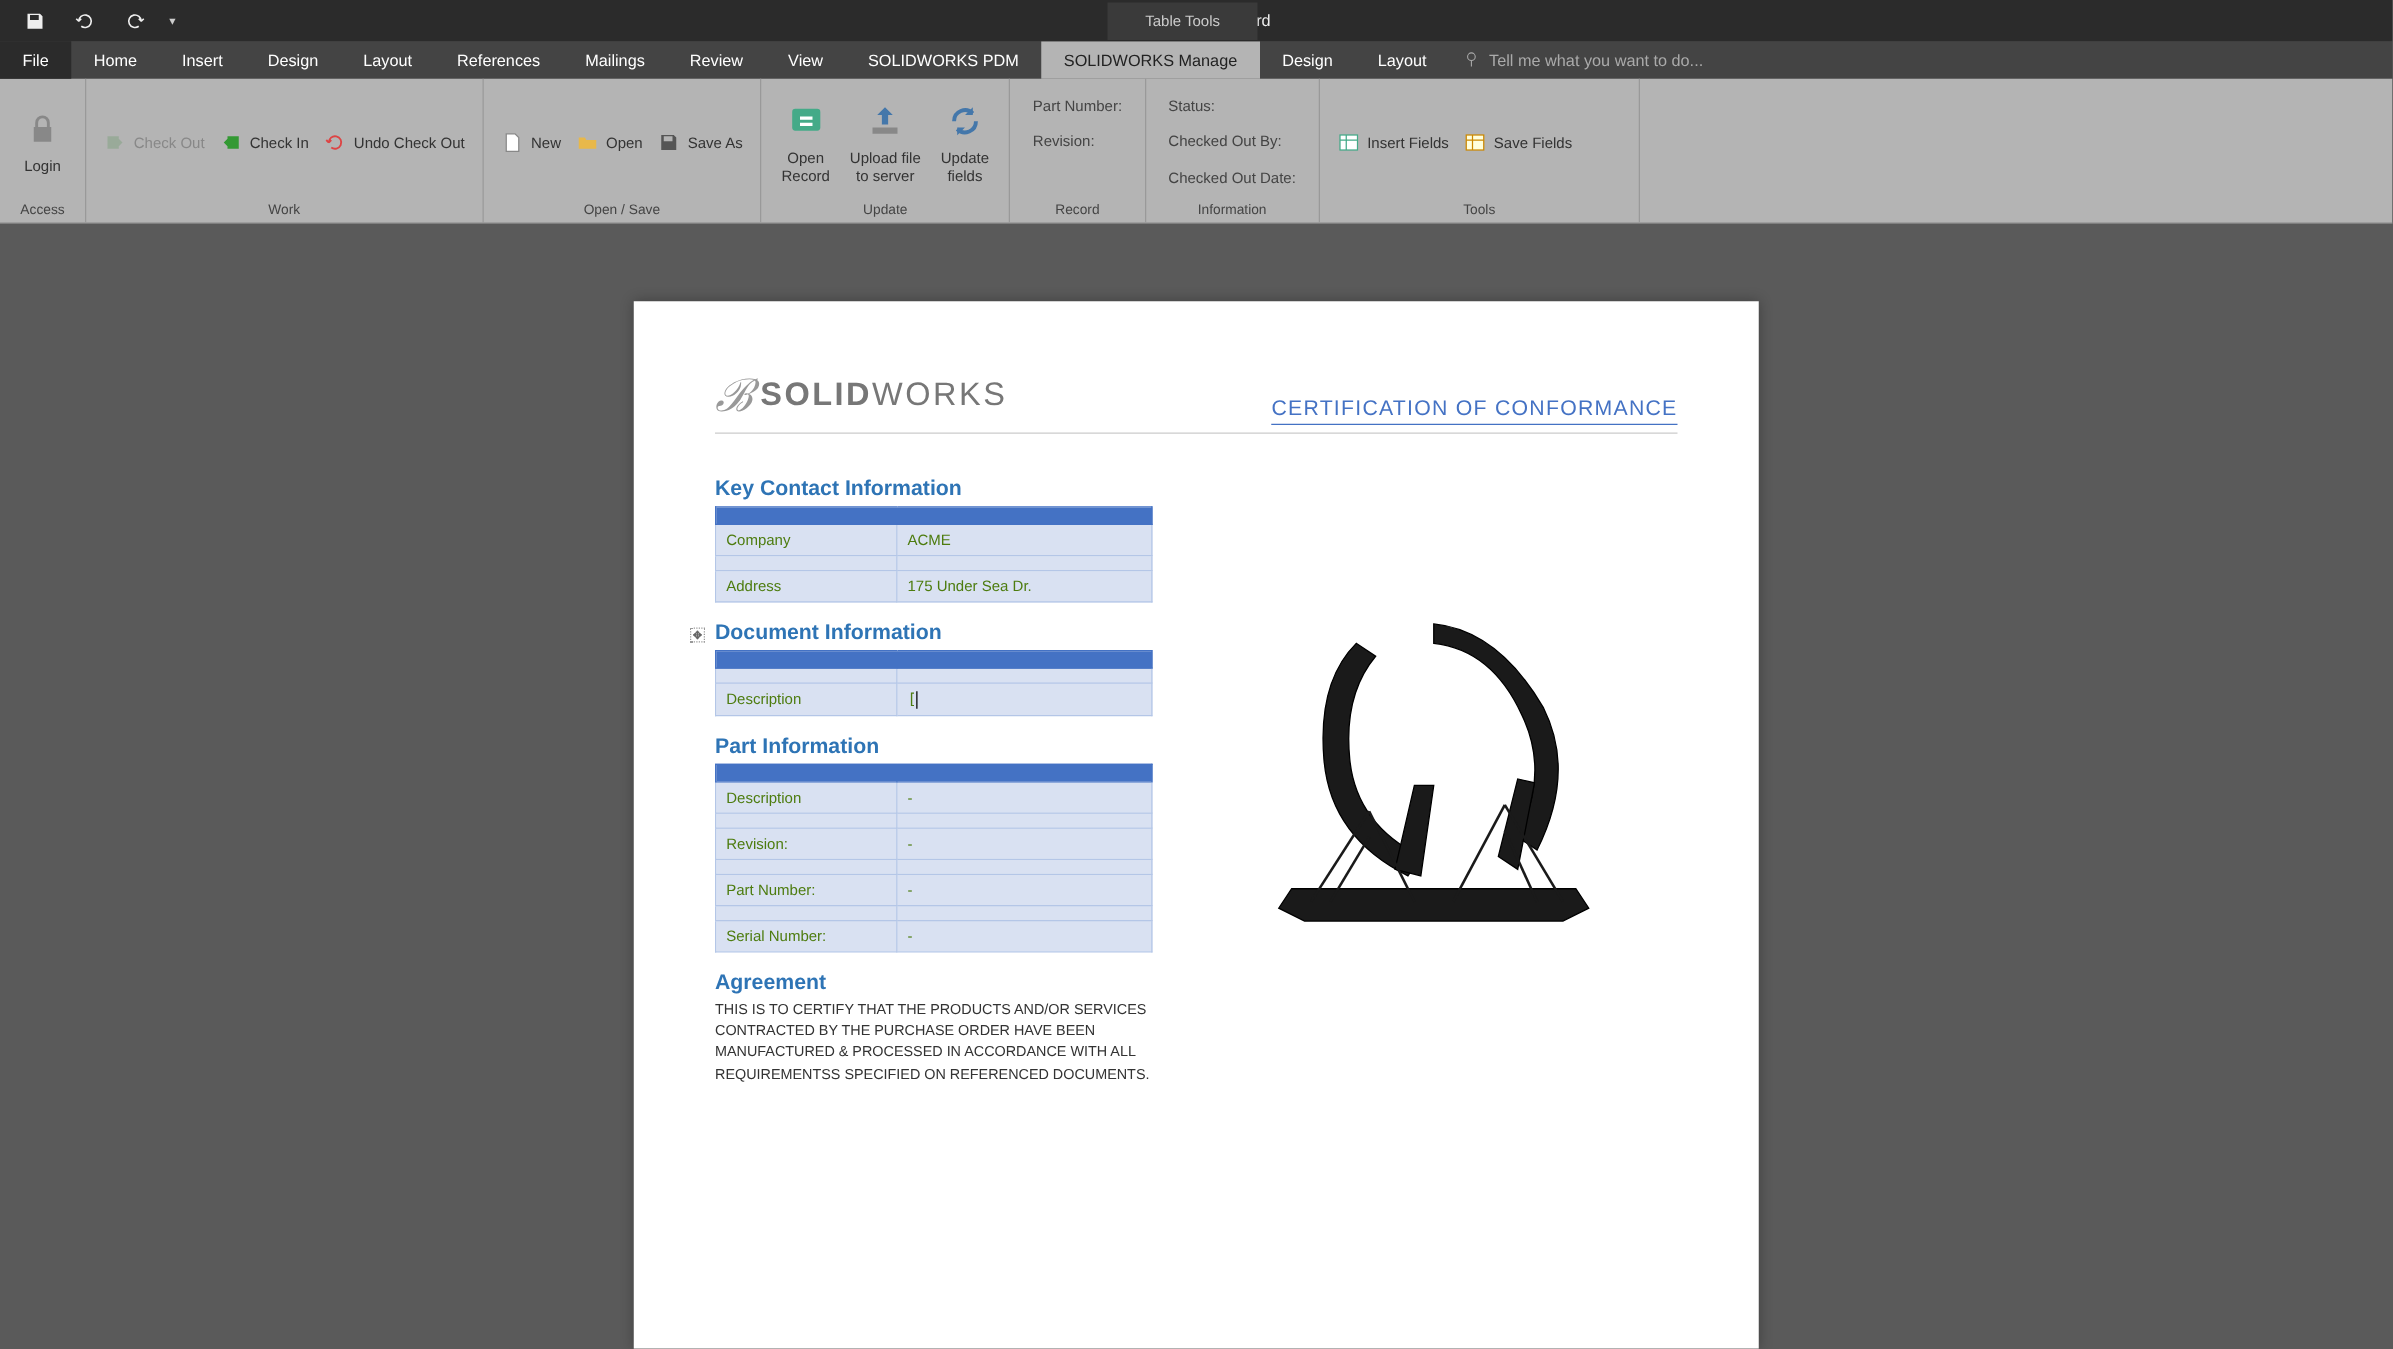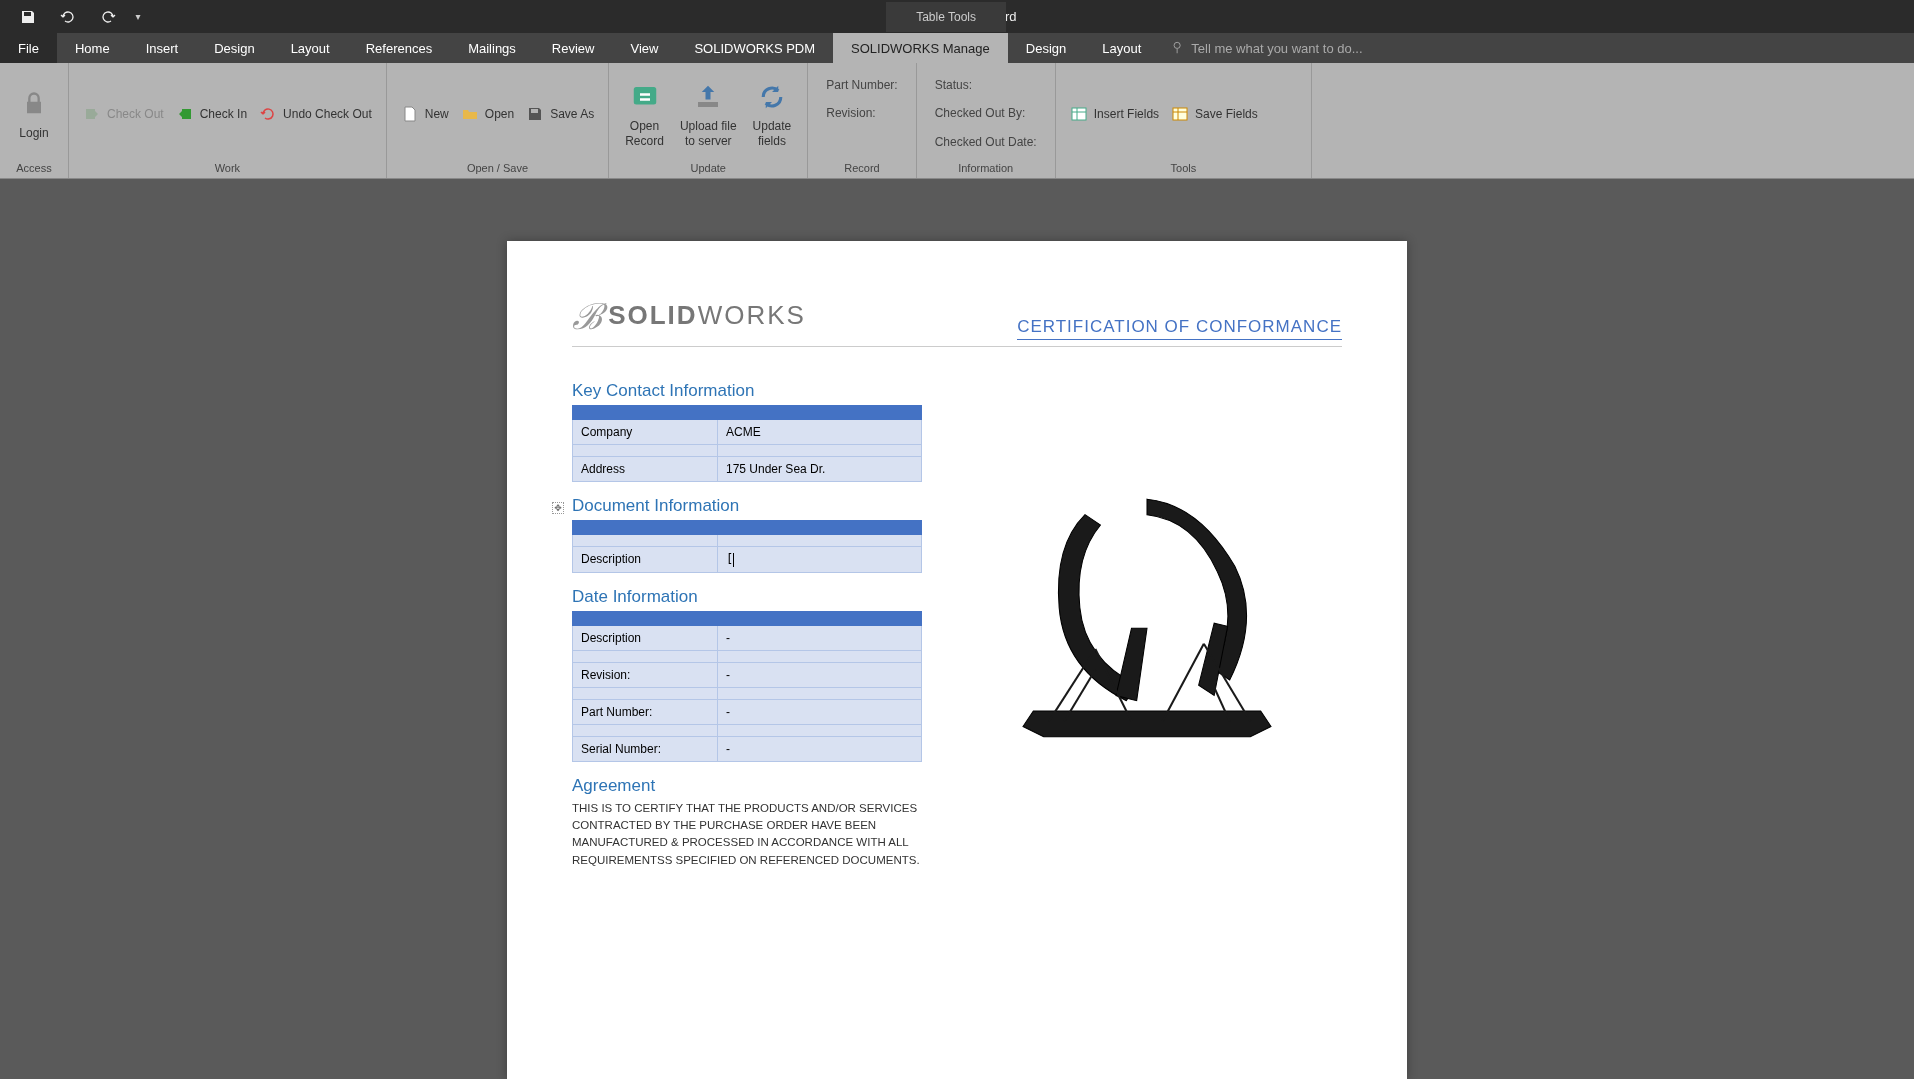--- a/index.html
+++ b/index.html
@@ -39,26 +39,26 @@
 .sw-logo { display: flex; align-items: center; color: #888; }
 .sw-logo .ds { font-style: italic; font-size: 36px; font-weight: 300; margin-right: 6px; color: #999; font-family: Georgia, serif; }
 .sw-logo .solid { font-size: 26px; font-weight: 700; letter-spacing: 2px; color: #777; }
 .sw-logo .works { font-size: 26px; font-weight: 400; letter-spacing: 2px; color: #777; }
 .cert-title { color: #4472c4; font-size: 17px; letter-spacing: 1px; border-bottom: 1px solid #4472c4; padding-bottom: 2px; }
 
 .doc-body { display: flex; gap: 30px; }
 .left-col { width: 350px; }
 .right-col { flex: 1; display: flex; align-items: center; justify-content: center; }
 
-.section-title { color: #2e74b5; font-size: 17px; margin-bottom: 4px; margin-top: 14px; position: relative; }
+.section-title { color: #2e74b5; font-size: 17px; margin-bottom: 4px; margin-top: 14px; position: relative; font-weight: bold; }
 .table-anchor { position: absolute; left: -20px; top: 6px; width: 12px; height: 12px; border: 1px dotted #999; display: flex; align-items: center; justify-content: center; font-size: 9px; color: #666; }
 
 table.info { width: 100%; border-collapse: collapse; font-size: 12px; }
 table.info th.bluebar { background: #4472c4; height: 14px; padding: 0; border: 1px solid #4472c4; }
-table.info td { border: 1px solid #b4c6e7; padding: 5px 8px; background: #d9e1f2; color: #000000; }
+table.info td { border: 1px solid #b4c6e7; padding: 5px 8px; background: #d9e1f2; color: #4d7c0f; }
 table.info td.label { width: 145px; }
 table.info tr.spacer td { height: 12px; padding: 0; }
 
 .bracket-sym { font-family: monospace; }
 
 .agreement p { font-size: 11.5px; color: #333; line-height: 1.5; margin-top: 4px; }
 
 .cursor-beam { display: inline-block; width: 1px; height: 14px; background: #000; vertical-align: middle; }
 
 .part-svg { width: 310px; height: 310px; }
@@ -329,21 +329,21 @@
                 <td></td>
                 <td></td>
               </tr>
           <tr>
             <td class="label">Description</td>
             <td><span></span><span class="bracket-sym">[</span><span class="cursor-beam"></span></td>
           </tr>
         </tbody>
           </table>
 
-        <div class="section-title">Date Information</div>
+        <div class="section-title">Part Information</div>
         <table class="info">
           <tbody>
               <tr>
                 <th class="bluebar" colspan="2"></th>
               </tr>
           <tr>
                 <td class="label">Description</td>
                 <td>-</td>
               </tr>
           <tr class="spacer">

